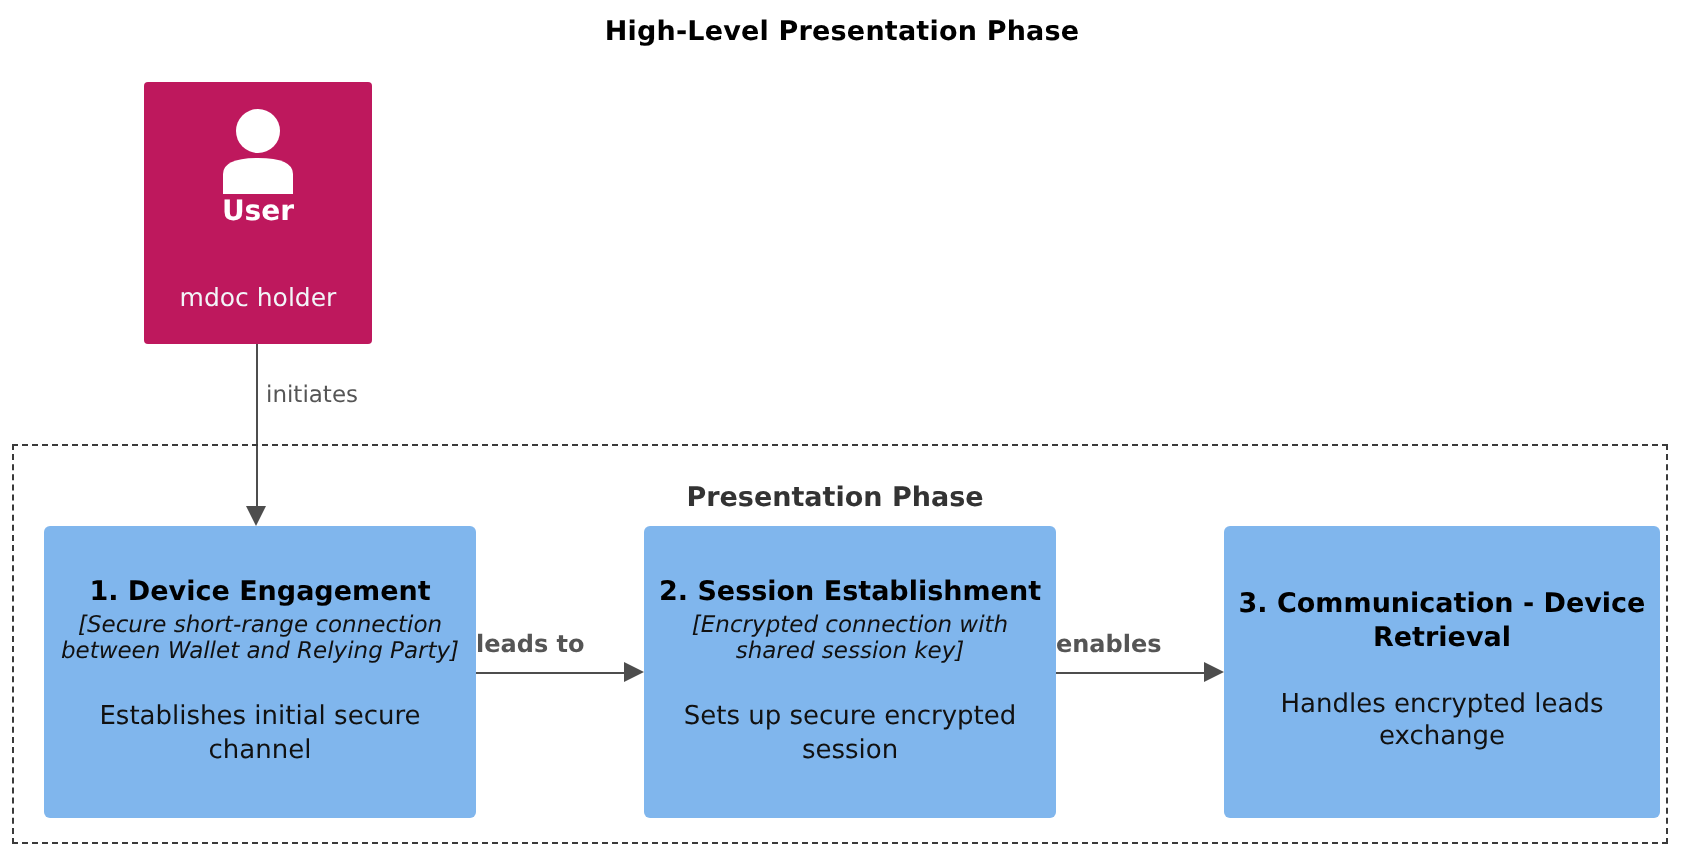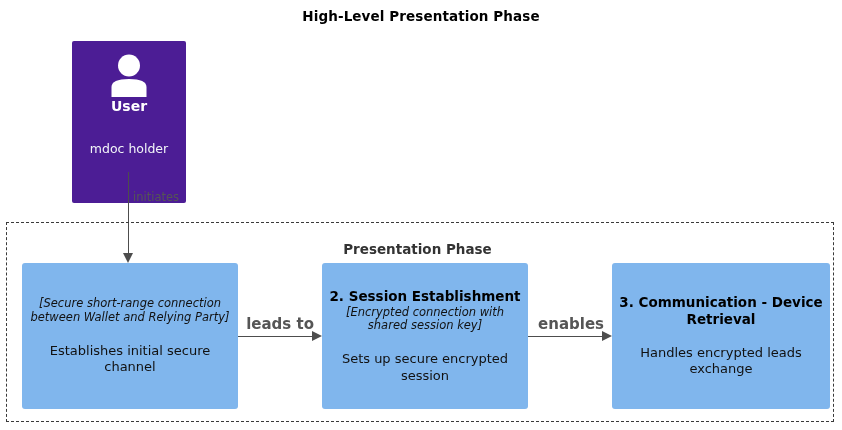--- a/index.html
+++ b/index.html
@@ -28,22 +28,22 @@
     color: #000000;
     letter-spacing: 0.1px;
   }
 
   
   .user-node {
     position: absolute;
     left: 72px;
     top: 41px;
     width: 114px;
-    height: 162px;
-    background: #4c1d95;
+    height: 131px;
+    background: #be185d;
     border-radius: 2px;
     box-sizing: border-box;
     display: flex;
     flex-direction: column;
     align-items: center;
   }
   .user-icon {
     margin-top: 11px;
     width: 44px;
     height: 45px;
@@ -169,25 +169,25 @@
     border-top: 5.5px solid transparent;
     border-bottom: 5.5px solid transparent;
     border-left: 10px solid #4d4d4d;
   }
   .conn-h-head-1 { left: 312px; }
   .conn-h-head-2 { left: 602px; }
 
   .conn-label {
     position: absolute;
     top: 315px;
-    font-size: 15px;
+    font-size: 12px;
     font-weight: bold;
     color: #555555;
     white-space: nowrap;
-    text-align: right;
+    text-align: left;
   }
   .conn-label-1 { left: 238px; width: 76px; }
   .conn-label-2 { left: 528px; width: 76px; }
 </style>
 </head>
 <body>
 
 <div class="diagram-title">High-Level Presentation Phase</div>
 
 <div class="user-node">
@@ -202,20 +202,21 @@
 </div>
 
 <div class="conn-initiates"></div>
 <div class="conn-initiates-head"></div>
 <div class="label-initiates">initiates</div>
 
 <div class="phase-container"></div>
 <div class="phase-title">Presentation Phase</div>
 
 <div class="pbox pbox-1">
+  <div class="pbox-title">1. Device Engagement</div>
   <div class="pbox-note">[Secure short-range connection between Wallet and Relying Party]</div>
   <div class="pbox-desc">Establishes initial secure channel</div>
 </div>
 
 <div class="conn-h conn-h-1"></div>
 <div class="conn-h-head conn-h-head-1"></div>
 <div class="conn-label conn-label-1">leads to</div>
 
 <div class="pbox pbox-2">
   <div class="pbox-title">2. Session Establishment</div>

